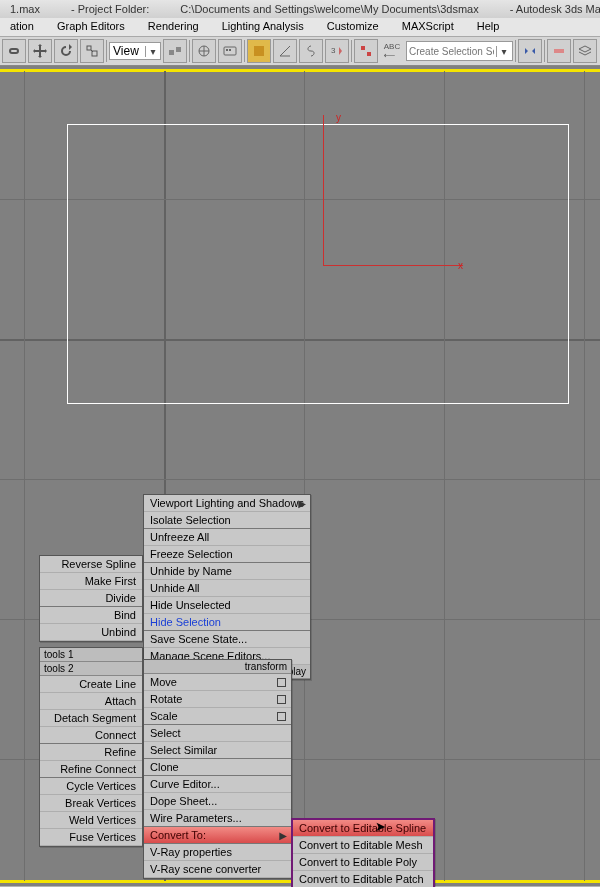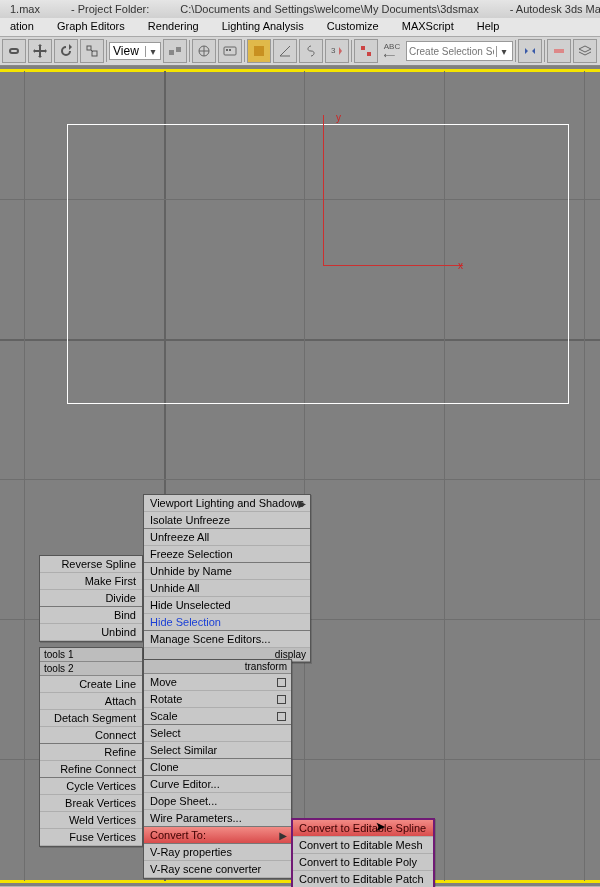--- a/index.html
+++ b/index.html
@@ -188,27 +188,28 @@
     <div class="panel left" style="left:6px;top:52px;width:102px">
       <div class="row">Reverse Spline</div>
       <div class="row">Make First</div>
       <div class="row sep-strong">Divide</div>
       <div class="row">Bind</div>
       <div class="row">Unbind</div>
     </div>
 
     <div class="panel right" style="left:110px;top:-9px;width:166px">
       <div class="row"><span>Viewport Lighting and Shadows</span><span class="arrow">▶</span></div>
-      <div class="row sep-strong">Isolate Unfreeze</div>
+      <div class="row sep-strong">Isolate Selection</div>
       <div class="row">Unfreeze All</div>
       <div class="row sep-strong">Freeze Selection</div>
       <div class="row">Unhide by Name</div>
       <div class="row">Unhide All</div>
       <div class="row">Hide Unselected</div>
       <div class="row sep-strong hilite">Hide Selection</div>
+      <div class="row">Save Scene State...</div>
       <div class="row">Manage Scene Editors...</div>
       <div class="title">display</div>
     </div>
 
     <div class="panel left" style="left:6px;top:144px;width:102px">
       <div class="title" style="text-align:left">tools 1</div>
       <div class="title" style="text-align:left">tools 2</div>
       <div class="row">Create Line</div>
       <div class="row">Attach</div>
       <div class="row">Detach Segment</div>

